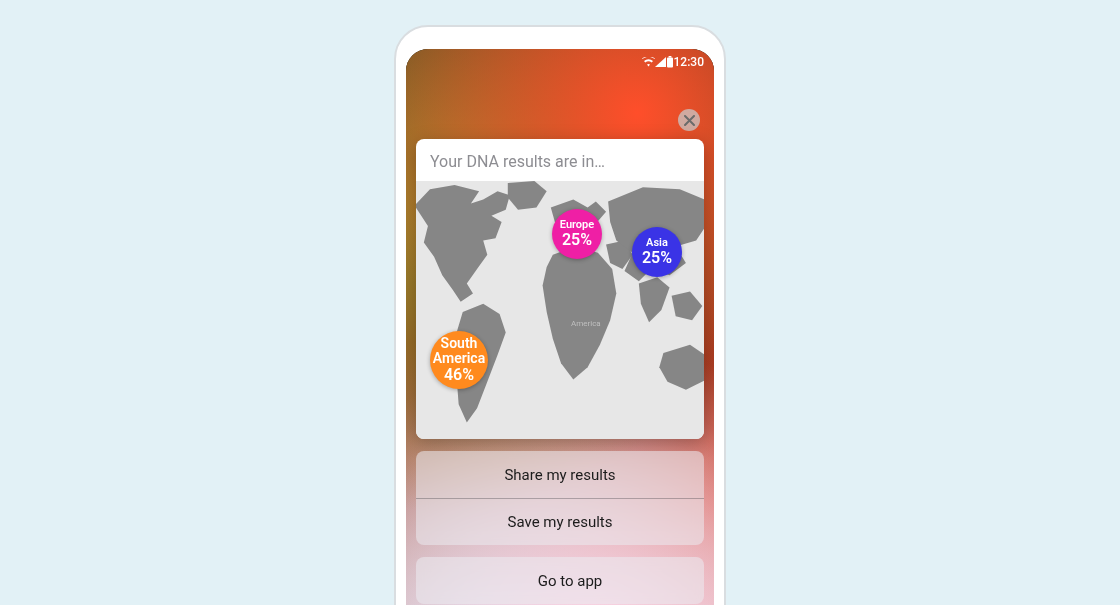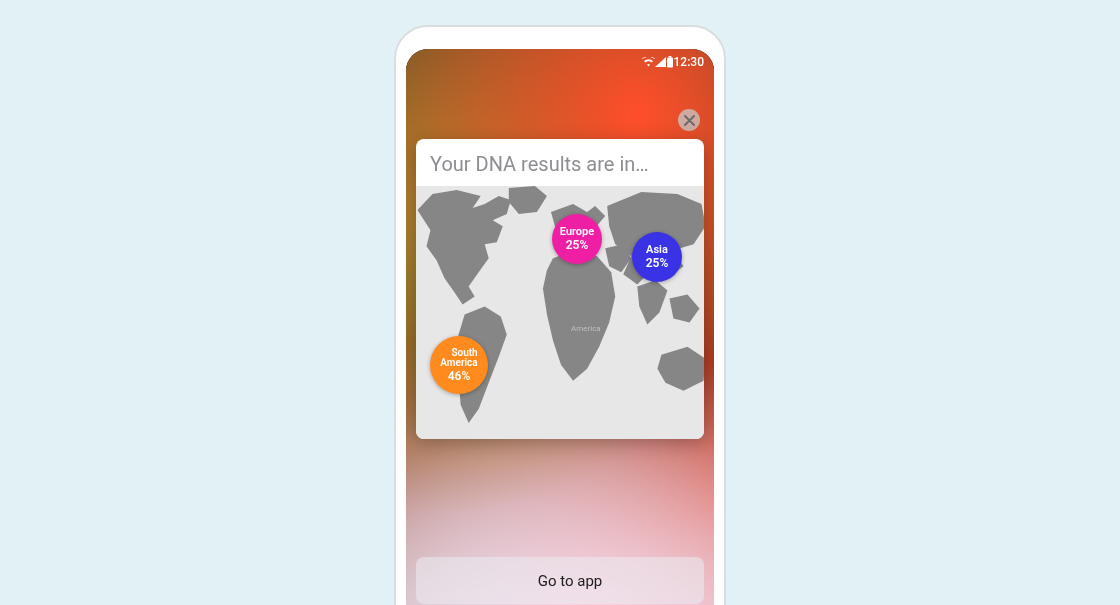--- a/index.html
+++ b/index.html
@@ -78,21 +78,21 @@
     height:300px;
     background:#fff;
     border-radius:8px;
     overflow:hidden;
     display:flex;
     flex-direction:column;
     box-shadow:0 4px 18px rgba(0,0,0,0.25);
   }
   .card-title {
     padding:13px 14px 10px 14px;
-    font-size:20px;
+    font-size:16px;
     color:#8d8d92;
   }
   .map {
     flex:1;
     background:#e7e7e7;
     position:relative;
     overflow:hidden;
   }
   .map svg.worldsvg {
     position:absolute;
@@ -106,24 +106,24 @@
     display:flex;
     flex-direction:column;
     align-items:center;
     justify-content:center;
     color:#fff;
     font-weight:600;
     text-align:center;
     line-height:1.05;
     box-shadow:0 1px 4px rgba(0,0,0,0.3);
   }
-  .bubble .region { font-size:11px;text-align:right; }
-  .bubble .pct { font-size:12px; margin-top:1px;}
+  .bubble .region { font-size:11px; }
+  .bubble .pct { font-size:16px; margin-top:1px;}
   .bubble.sa { width:58px; height:58px; left:14px; top:150px; background:#ff8a1e; }
-  .bubble.sa .region { font-size:10px; }
+  .bubble.sa .region { font-size:14px; }
   .bubble.eu { width:50px; height:50px; left:136px; top:28px; background:#ef1fa5; }
   .bubble.as { width:50px; height:50px; left:216px; top:46px; background:#3a33e6; }
   .africa-label {
     position:absolute;
     left:155px; top:138px;
     font-size:8px;
     color:#bfbfbf;
   }
   .actions {
     position:absolute;
@@ -226,18 +226,22 @@
           <span class="region">Europe</span>
           <span class="pct">25%</span>
         </div>
         <div class="bubble as">
           <span class="region">Asia</span>
           <span class="pct">25%</span>
         </div>
       </div>
     </div>
 
+    <div class="actions">
+      <div class="action">Share my results</div>
+      <div class="action">Save my results</div>
+    </div>
     <div class="actions2">
       <div class="action">Go to app</div>
     </div>
 
   </div>
 </div>
 
 </body></html>

